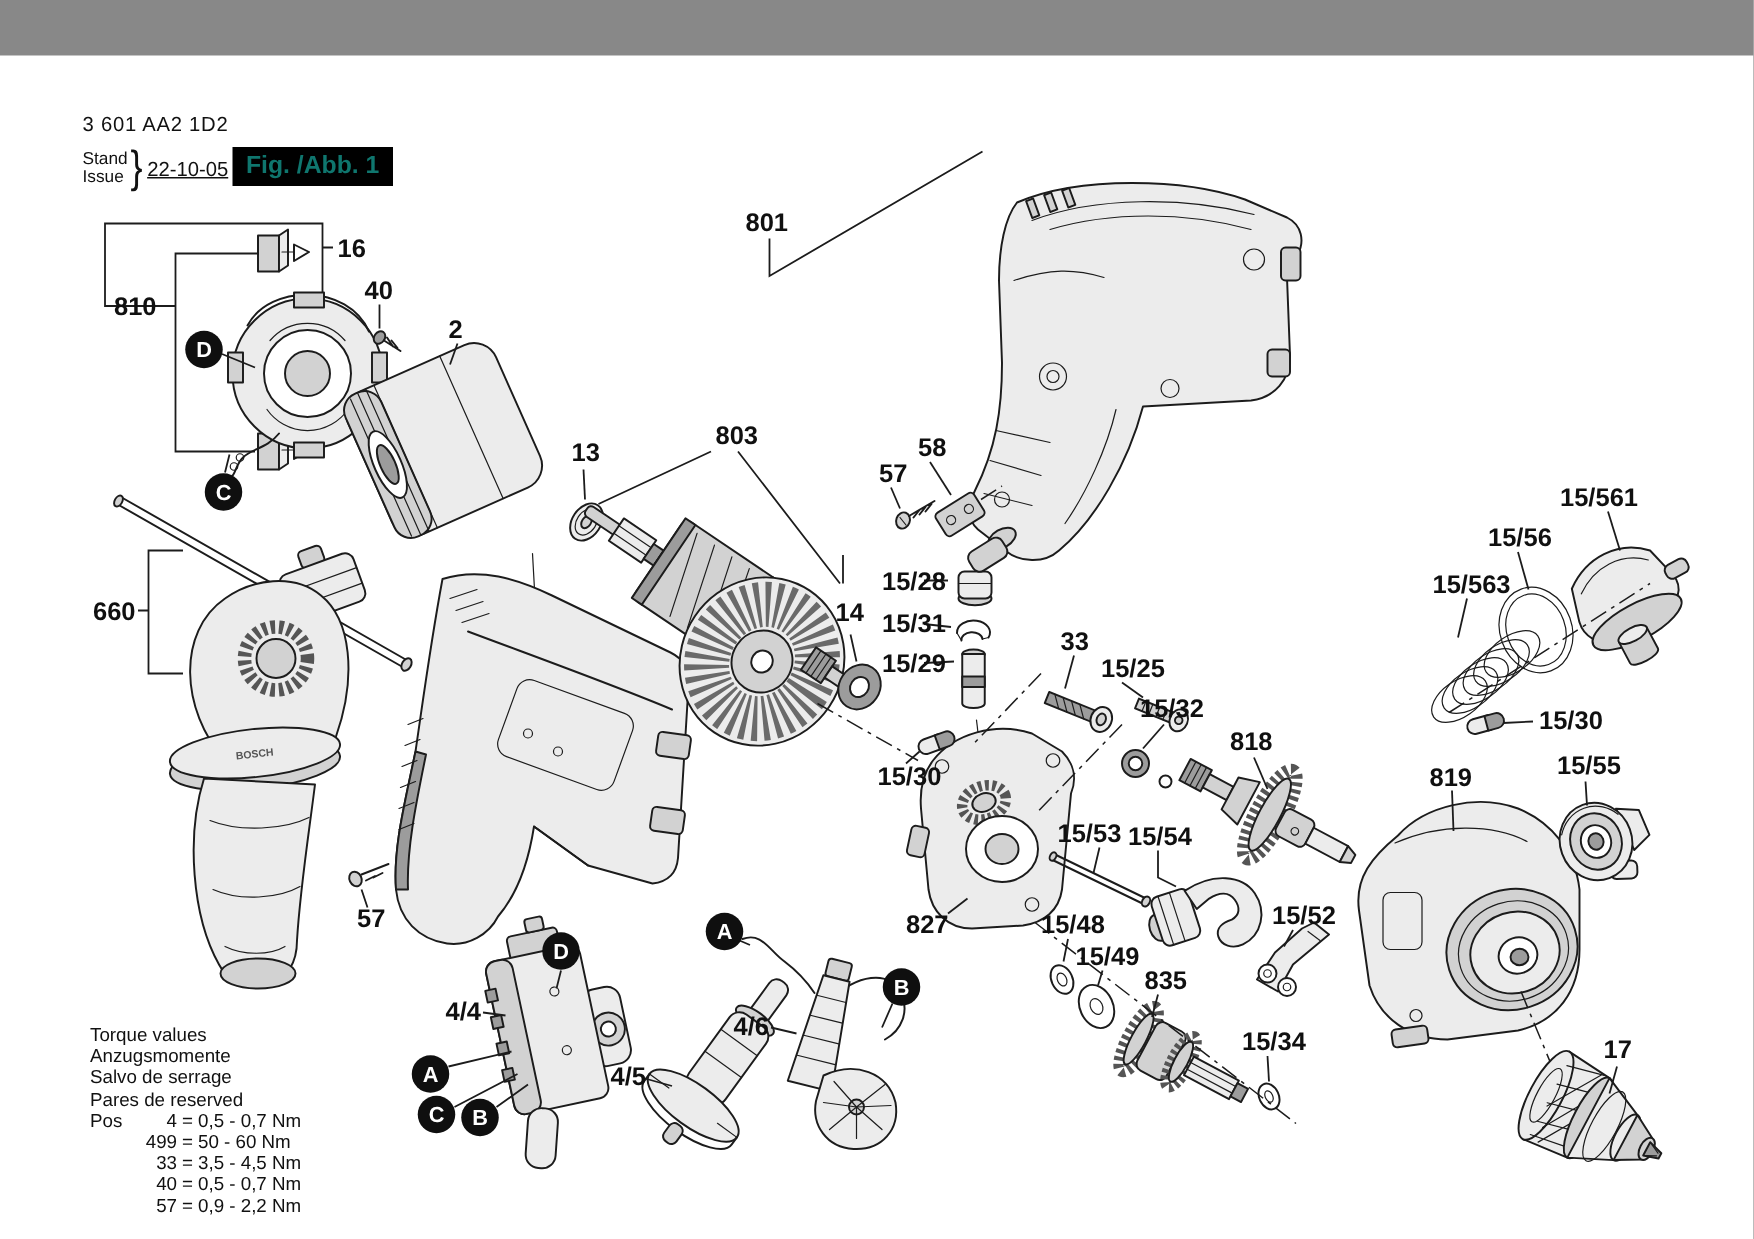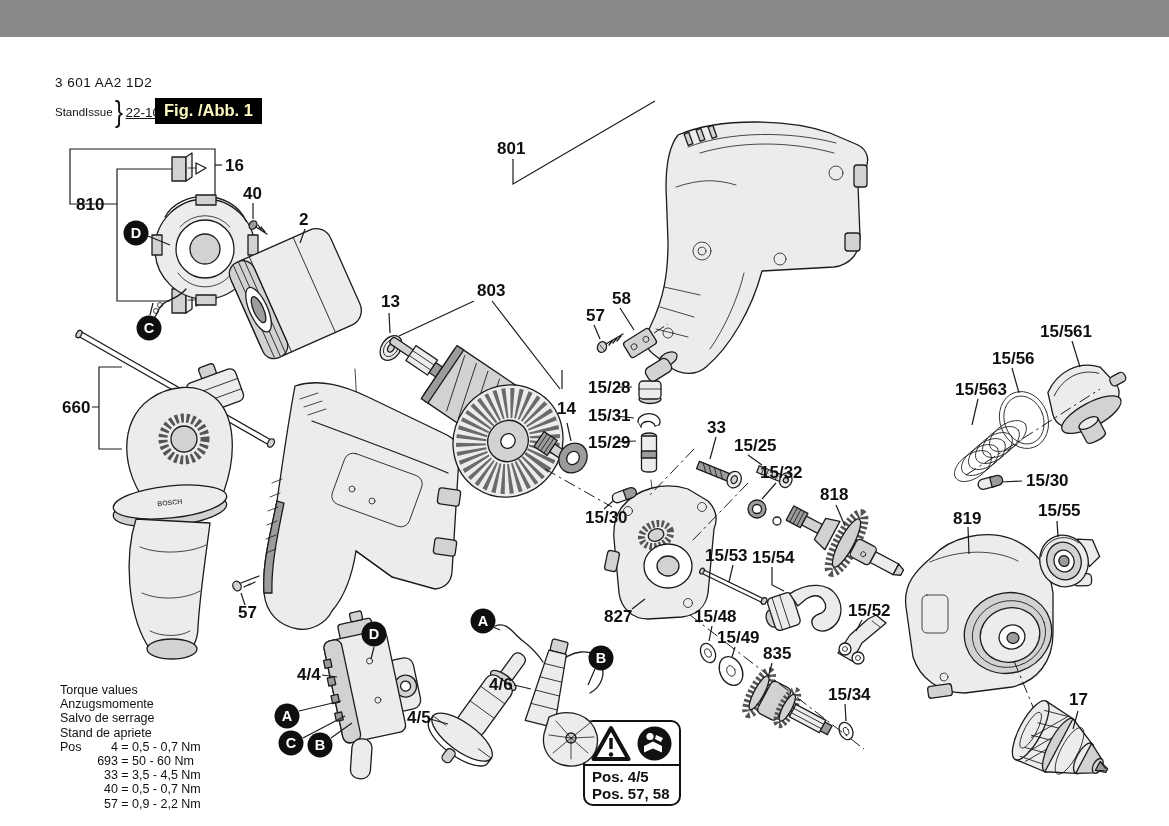--- a/index.html
+++ b/index.html
@@ -6,24 +6,24 @@
     --line:#1c1c1c; --f0:#ffffff; --f1:#ececec; --f2:#d2d2d2; --f3:#9c9c9c;
     --badge:#0f0f0f; --figbg:#000000;
   }
   html,body{margin:0;padding:0;background:#888;}
   .stage{position:relative;width:1169px;height:826px;background:#fff;overflow:hidden;
          font-family:"Liberation Sans",sans-serif;color:#111;margin-top:37px;}
   .abs{position:absolute;}
   
   .part-no{left:55px;top:38px;font-size:13.5px;letter-spacing:.5px;}
   .stand-blk{left:55px;top:58px;display:flex;align-items:center;}
-  .stand-col{display:flex;flex-direction:row;font-size:11.5px;line-height:12.5px;}
+  .stand-col{display:flex;flex-direction:column;font-size:11.5px;line-height:12.5px;}
   .brace{font-size:30px;font-weight:300;margin:0 2px 0 1px;transform:scaleX(.8);}
   .date{font-size:13.5px;text-decoration:underline;}
-  .figbox{left:155px;top:61px;background:var(--figbg);color:#fef9c3;font-weight:bold;
+  .figbox{left:155px;top:61px;background:var(--figbg);color:#0f766e;font-weight:bold;
           font-size:16.5px;padding:3px 9px 4px 9px;}
   
   .torque{left:60px;top:646px;font-size:12.5px;line-height:14.2px;}
   .trow{display:flex;}
   .tpre{width:30px;}
   .tpos{width:28px;text-align:right;}
   .teq{width:14px;text-align:center;}
   
   .notes{left:895px;top:725px;font-size:12.5px;line-height:14.5px;}
   
@@ -61,30 +61,30 @@
     </span>
     <span class="brace">}</span>
     <span class="date">22-10-05</span>
   </div>
   <div class="abs figbox">Fig. /Abb. 1</div>
 
   <div class="abs torque">
     <div>Torque values</div>
     <div>Anzugsmomente</div>
     <div>Salvo de serrage</div>
-    <div>Stand de apriete</div>
+    <div>Pares de reserved</div>
     <div class="trow">
       <span class="tpre">Pos</span>
       <span class="tpos">4</span>
       <span class="teq">=</span>
       <span class="tval">0,5 - 0,7 Nm</span>
     </div>
     <div class="trow">
       <span class="tpre"></span>
-        <span class="tpos">693</span>
+        <span class="tpos">499</span>
       <span class="teq">=</span>
         <span class="tval">50 - 60 Nm</span>
     </div>
     <div class="trow">
       <span class="tpre"></span>
         <span class="tpos">33</span>
       <span class="teq">=</span>
         <span class="tval">3,5 - 4,5 Nm</span>
     </div>
     <div class="trow">
@@ -95,39 +95,20 @@
     </div>
     <div class="trow">
       <span class="tpre"></span>
         <span class="tpos">57</span>
       <span class="teq">=</span>
         <span class="tval">0,9 - 2,2 Nm</span>
     </div>
   </div>
 
 
-  <div class="abs warnbox">
-    <div class="warnicons">
-      <svg width="40" height="37">
-        <polygon points="20,3 37.5,34 2.5,34" fill="#fff" stroke="#111" stroke-width="4" stroke-linejoin="round"></polygon>
-        <rect x="18.3" y="13" width="3.4" height="11" fill="#111"></rect>
-        <circle cx="20" cy="29.5" r="2.2" fill="#111"></circle>
-      </svg>
-      <svg width="37" height="37">
-        <circle cx="18.5" cy="18.5" r="17" fill="#111"></circle>
-        <circle cx="14" cy="11.5" r="3.6" fill="#fff"></circle>
-        <path d="M8,21 L17,16.5 L26,21 L26,27.5 L17,23.5 L8,27.5 Z" fill="#fff"></path>
-        <path d="M20,10 L27,13 L25,17 L19,14 Z" fill="#fff"></path>
-      </svg>
-    </div>
-    <div class="warntext">
-      <div>Pos. 4/5</div>
-      <div>Pos. 57, 58</div>
-    </div>
-  </div>
 
   <svg class="abs" style="left:0;top:0" width="1169" height="826" viewBox="0 0 1169 826">
 
     <g>
       <path class="lead" d="M108,167 L70,167 L70,112 L215,112 L215,158"></path>
       <path class="lead" d="M215,128 L222,128"></path>
       <path class="lead" d="M108,167 L117,167 M117,167 L117,132 L172,132 M117,167 L117,264 L170,264"></path>
     </g>
 
     <g>

